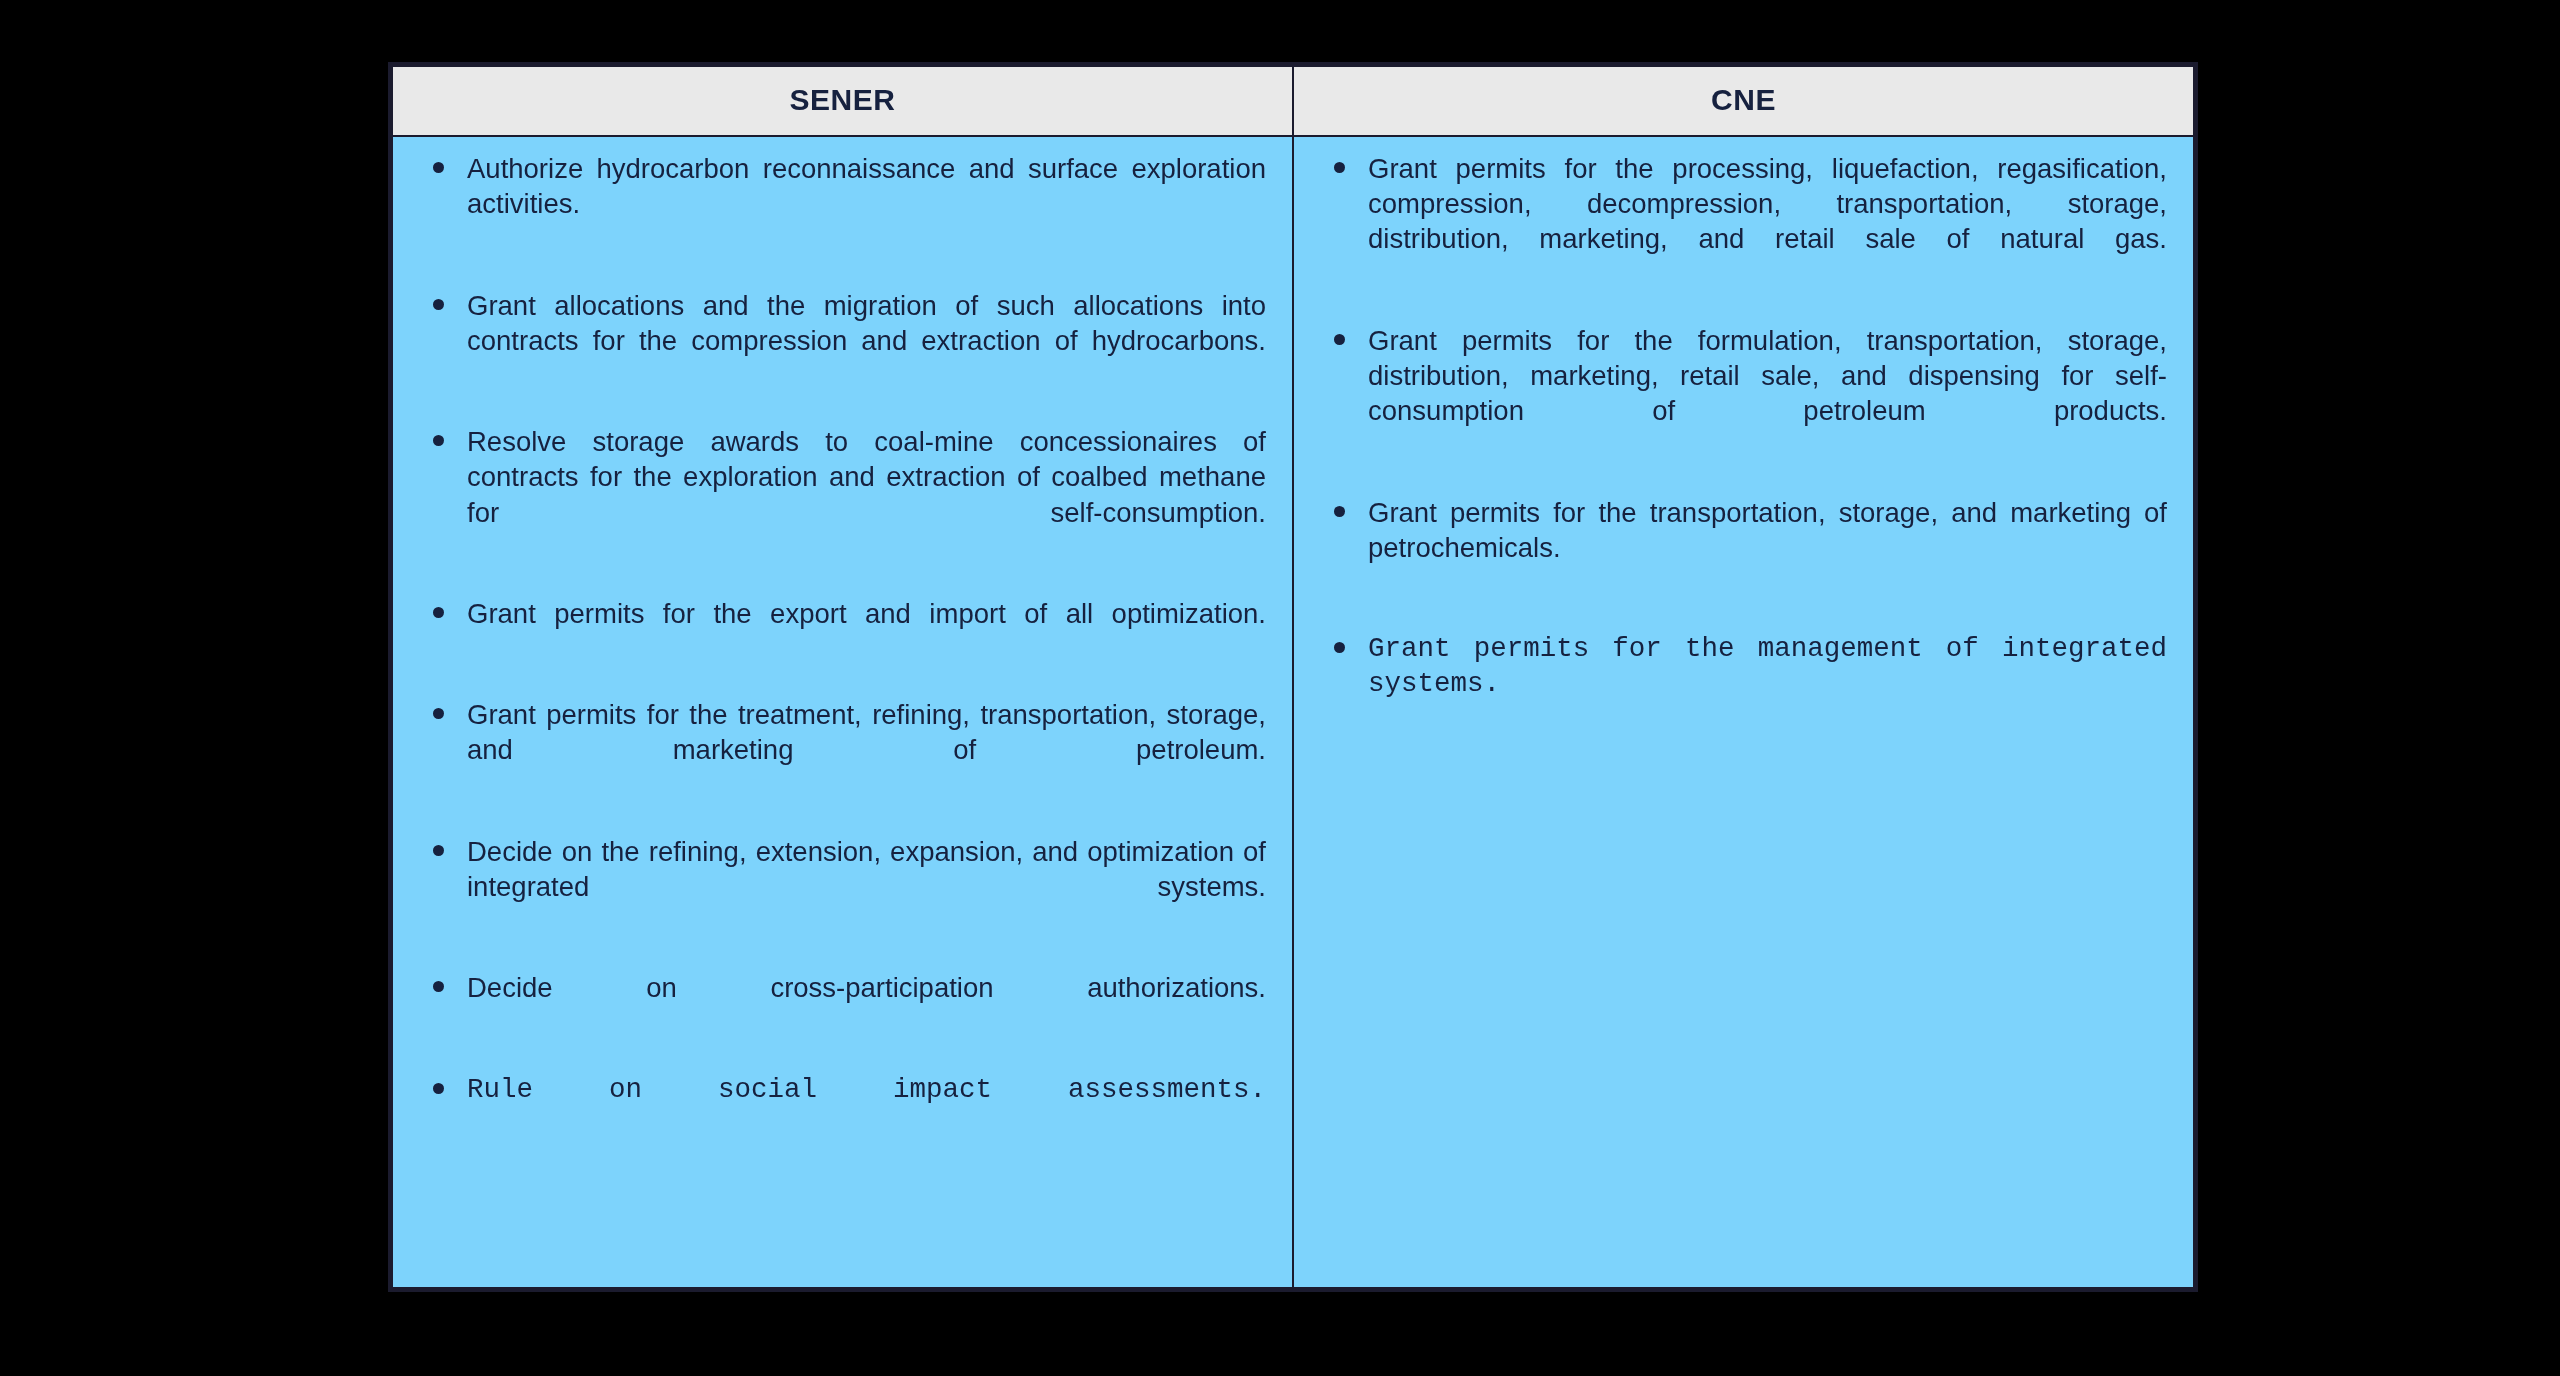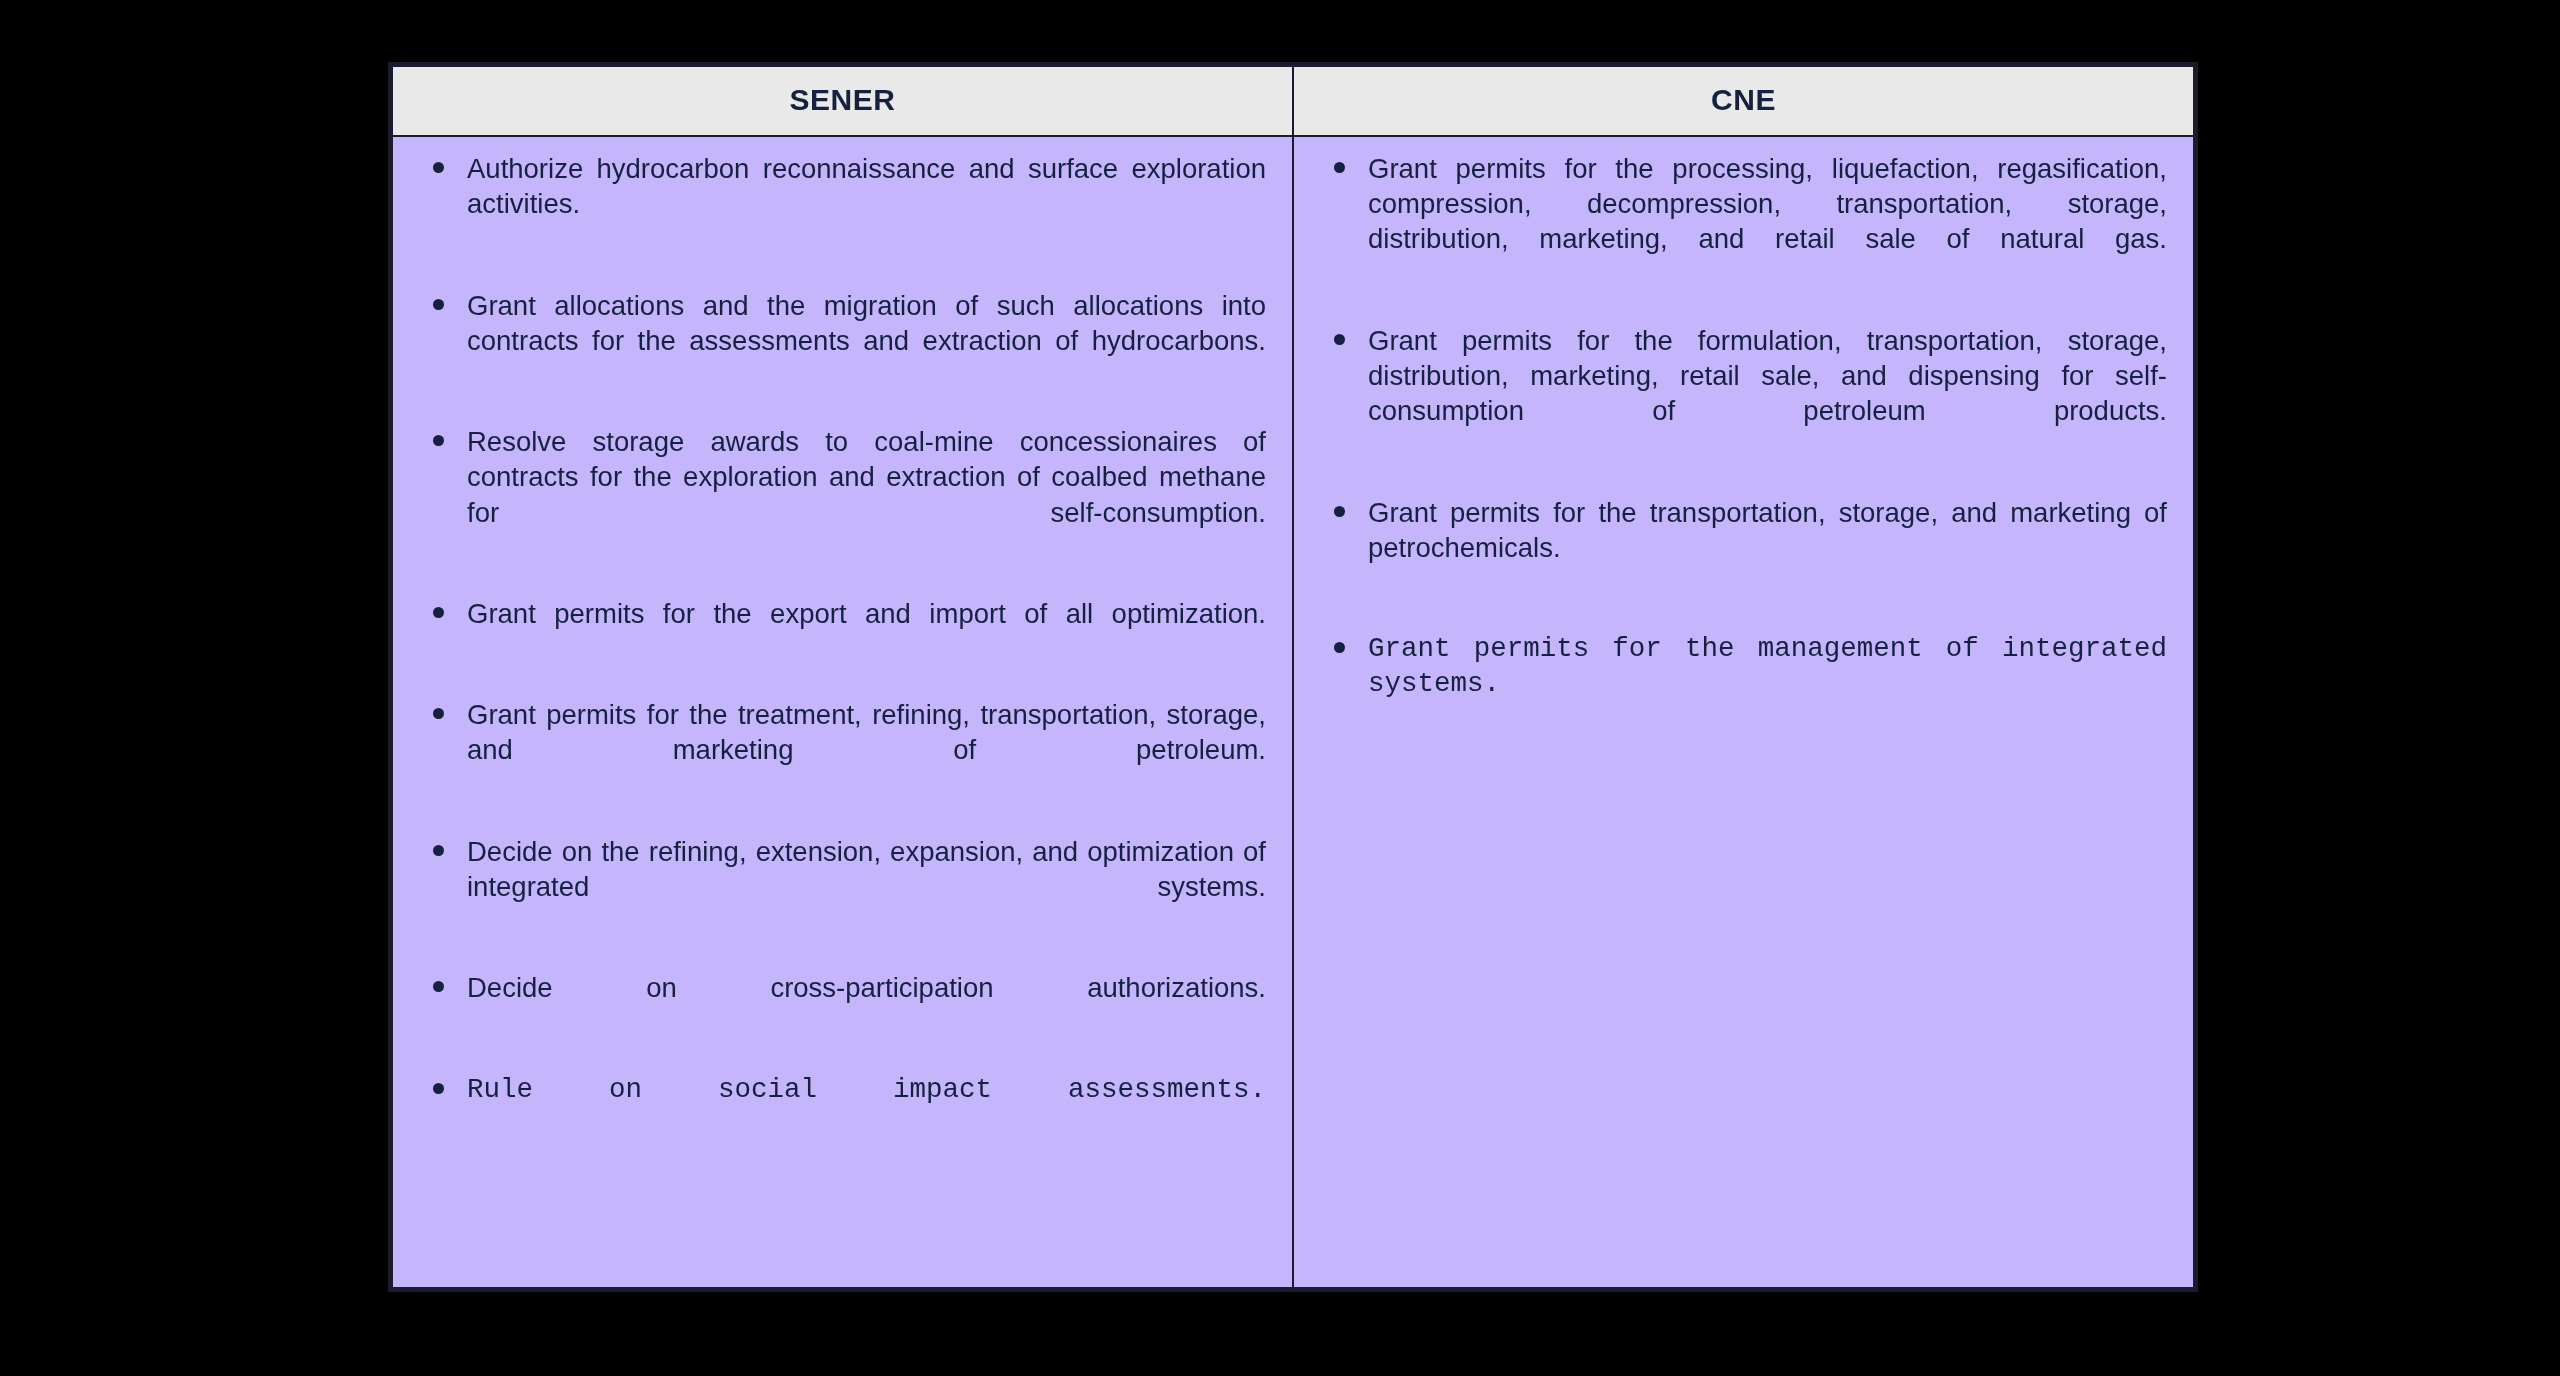--- a/index.html
+++ b/index.html
@@ -43,21 +43,21 @@
     font-weight: bold;
     letter-spacing: 0.5px;
     padding: 16px 0 18px 0;
     text-align: center;
     vertical-align: middle;
   }
   table.comp td {
     border: 2px solid #1b1b2e;
     vertical-align: top;
     padding: 0;
-    background: #c4b5fd;
+    background: #7dd3fc;
     height: 1150px;
   }
   td.col-left { width: 50.5%; }
   td.col-right { width: 49.5%; margin-left: 48px; }
   ul.bullets {
     list-style: none;
     margin: 0;
     padding: 14px 26px 20px 26px;
   }
   ul.bullets li {
@@ -105,21 +105,21 @@
       <tbody>
         <tr>
           <td class="col-left">
             <ul class="bullets">
               <li>
                   <span class="dot"></span>
                   <span class="txt">Authorize hydrocarbon reconnaissance and surface exploration activities.</span>
                 </li>
               <li>
                   <span class="dot"></span>
-                  <span class="txt">Grant allocations and the migration of such allocations into contracts for the assessments and extraction of hydrocarbons.</span>
+                  <span class="txt">Grant allocations and the migration of such allocations into contracts for the compression and extraction of hydrocarbons.</span>
                 </li>
               <li>
                   <span class="dot"></span>
                   <span class="txt">Resolve storage awards to coal-mine concessionaires of contracts for the exploration and extraction of coalbed methane for self-consumption.</span>
                 </li>
               <li>
                   <span class="dot"></span>
                   <span class="txt">Grant permits for the export and import of all optimization.</span>
                 </li>
               <li>

